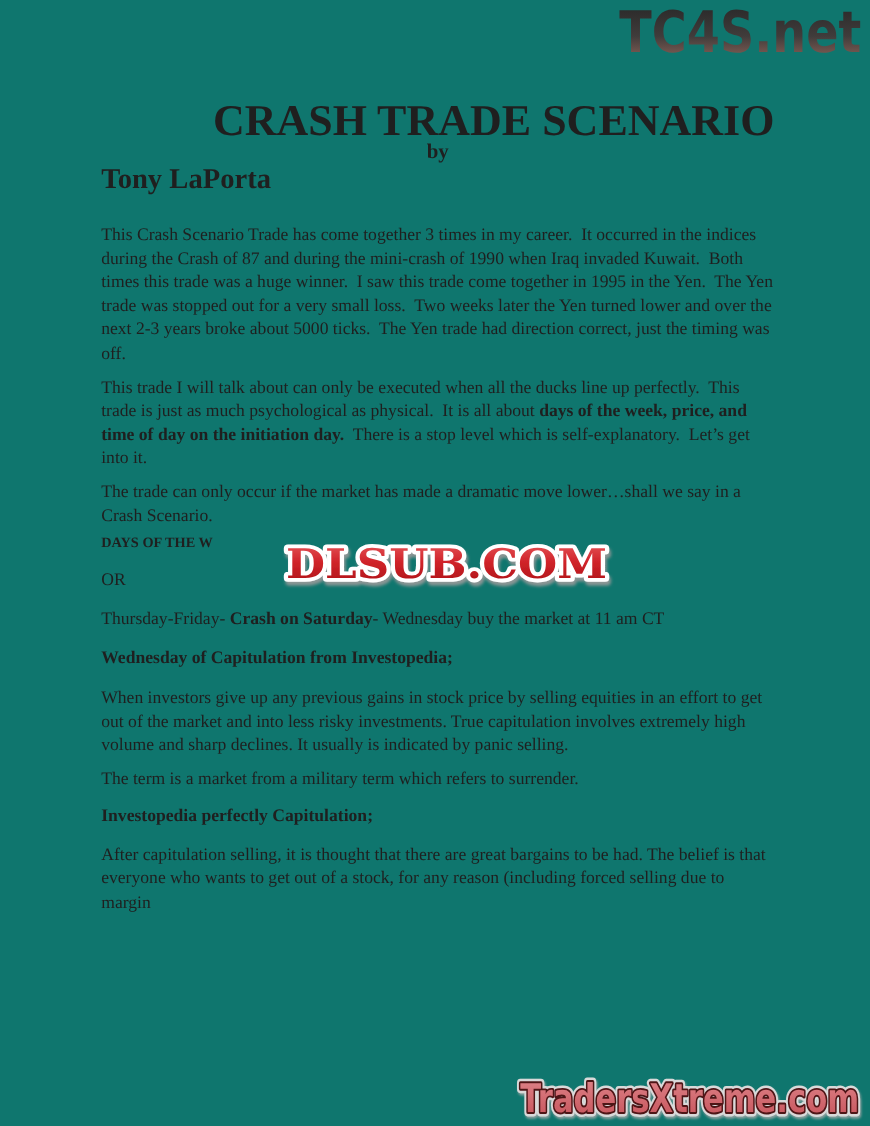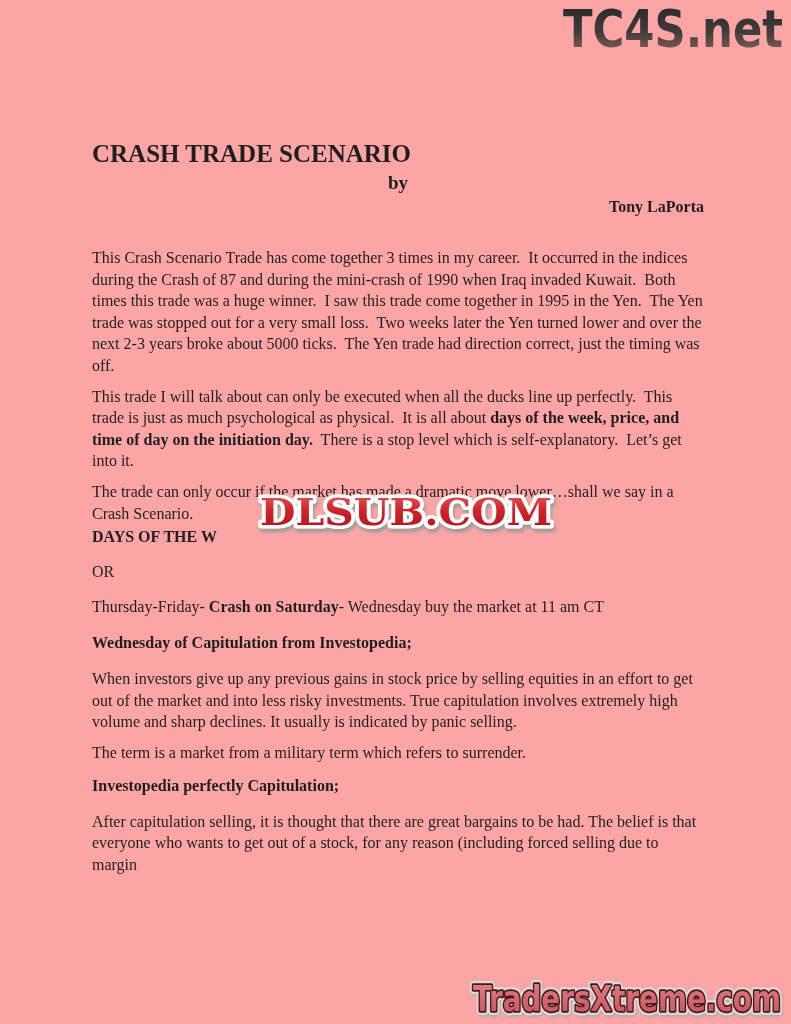--- a/index.html
+++ b/index.html
@@ -1,31 +1,31 @@
 <!DOCTYPE html>
 <html><head>
 <meta charset="utf-8">
 <style>
   html,body{margin:0;padding:0;}
   body{
     width:791px;height:1024px;background:#ffffff;position:relative;overflow:hidden;
     font-family:"Liberation Serif", serif;color:#1f1f1f;
   }
-  .page{position:absolute;inset:0;background:#fca5a5;}
+  .page{position:absolute;inset:0;background:#0f766e;}
   
   .tc4s-wrap{position:absolute;top:1px;right:2px;width:236px;height:54px;}
   
   .content{position:absolute;left:92px;top:93px;width:612px;}
-  .title{font-size:25px;line-height:34px;font-weight:700;text-align:left;white-space:pre;margin-top:44px;}
+  .title{font-size:40px;line-height:34px;font-weight:700;text-align:right;white-space:pre;}
   .byline{font-size:19px;line-height:24px;font-weight:700;text-align:center;}
-  .author{font-size:16px;line-height:24px;font-weight:700;text-align:right;margin-bottom:28px;}
+  .author{font-size:26px;line-height:24px;font-weight:700;text-align:left;margin-bottom:28px;}
   .content p{font-size:16px;line-height:21.6px;margin:0 0 9px 0;white-space:pre-wrap;}
   .content p b{font-weight:700;}
   .bold-head{font-weight:700;}
-  .days-heading{font-size:16px;line-height:22px;font-weight:700;margin:2px 0 13px 0;white-space:pre;}
+  .days-heading{font-size:13px;line-height:22px;font-weight:700;margin:2px 0 13px 0;white-space:pre;}
   .mb2{margin-bottom:2px !important;}
   .mb12{margin-bottom:12px !important;}
   .mb13{margin-bottom:13px !important;}
   .mb14{margin-bottom:14px !important;}
   .mb15{margin-bottom:15px !important;}
   
   .dlsub-wrap{position:absolute;left:246px;top:482px;width:320px;height:58px;}
   
   .txc-wrap{position:absolute;left:462px;top:974px;width:330px;height:50px;}
   svg text{font-weight:bold;}

